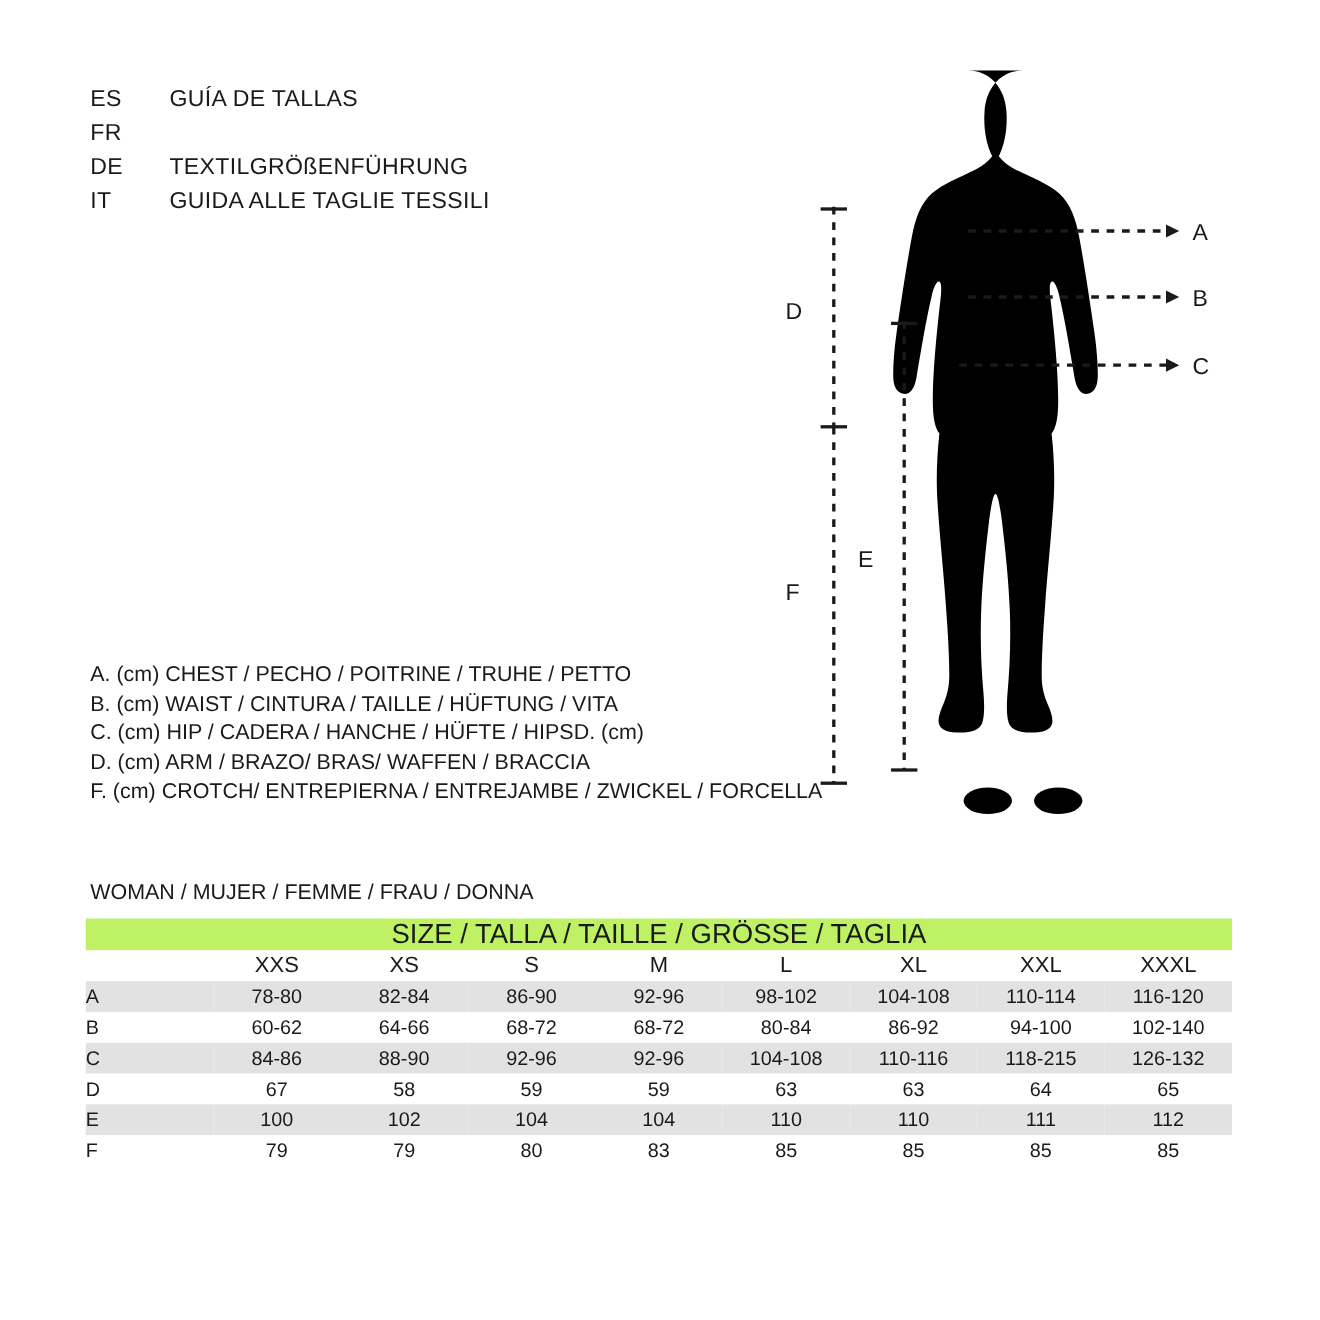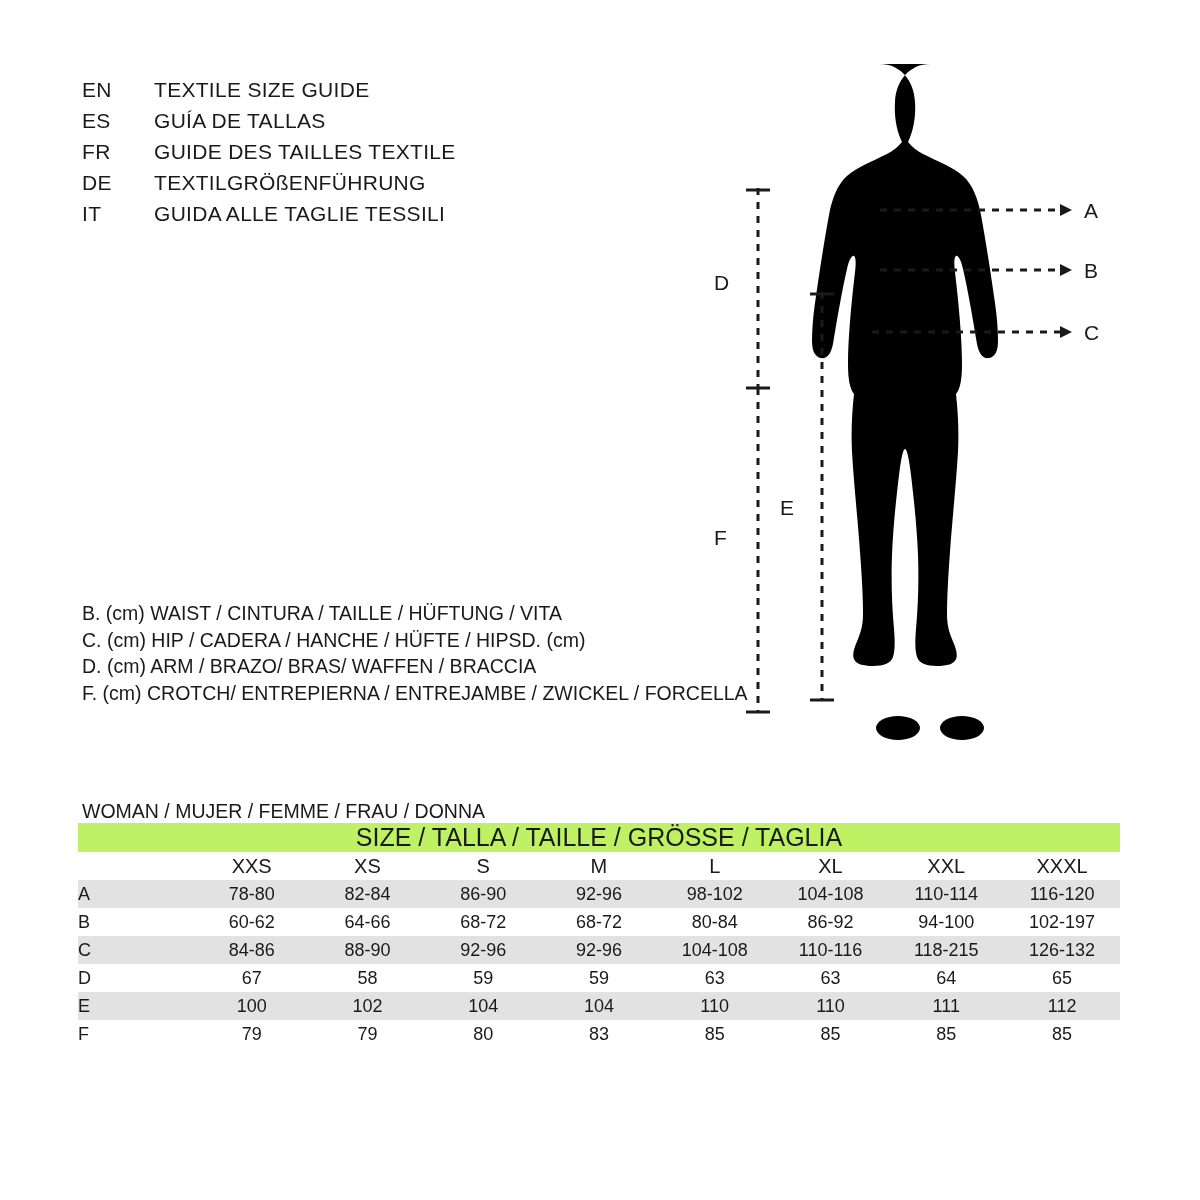--- a/index.html
+++ b/index.html
@@ -59,20 +59,21 @@
   
   .table-wrap {
     position: absolute;
     left: 78px;
     top: 800px;
     width: 1042px;
   }
   .table-caption {
     font-size: 19.5px;
     padding-left: 4px;
+    padding-bottom: 12px;
     color: #1a1a1a;
   }
   table.size-table {
     border-collapse: collapse;
     width: 1042px;
     table-layout: fixed;
     font-size: 18px;
   }
   table.size-table td, table.size-table th {
     padding: 0;
@@ -115,42 +116,38 @@
   }
   .figure svg { display: block; }
 </style>
 </head>
 <body>
 
 <div id="page">
 
   <div class="lang-block">
     <div class="lang-row">
-      <span class="lang-code">EN</span>
-      <span class="lang-text">TEXTILE SIZE GUIDE</span>
-    </div>
-    <div class="lang-row">
       <span class="lang-code">ES</span>
       <span class="lang-text">GUÍA DE TALLAS</span>
     </div>
     <div class="lang-row">
       <span class="lang-code">FR</span>
-      <span class="lang-text">GUIDE DES TAILLES TEXTILE</span>
     </div>
     <div class="lang-row">
       <span class="lang-code">DE</span>
       <span class="lang-text">TEXTILGRÖßENFÜHRUNG</span>
     </div>
     <div class="lang-row">
       <span class="lang-code">IT</span>
       <span class="lang-text">GUIDA ALLE TAGLIE TESSILI</span>
     </div>
   </div>
 
   <div class="legend">
+    <div class="legend-line">A. (cm) CHEST / PECHO / POITRINE / TRUHE / PETTO</div>
     <div class="legend-line">B. (cm) WAIST / CINTURA / TAILLE / HÜFTUNG / VITA</div>
     <div class="legend-line">C. (cm) HIP / CADERA / HANCHE / HÜFTE / HIPSD. (cm)</div>
     <div class="legend-line">D. (cm) ARM / BRAZO/ BRAS/ WAFFEN / BRACCIA</div>
     <div class="legend-line">F. (cm) CROTCH/ ENTREPIERNA / ENTREJAMBE / ZWICKEL / FORCELLA</div>
   </div>
 
   <div class="figure">
     <svg width="520" height="730" viewBox="0 0 520 730" xmlns="http://www.w3.org/2000/svg">
 
       <g fill="#000000">
@@ -283,21 +280,21 @@
 
         <tr class="row-plain">
           <td class="rowlabel">B</td>
           <td>60-62</td>
           <td>64-66</td>
           <td>68-72</td>
           <td>68-72</td>
           <td>80-84</td>
           <td>86-92</td>
           <td>94-100</td>
-          <td>102-197</td>
+          <td>102-140</td>
         </tr>
 
         <tr class="row-shade">
           <td class="rowlabel">C</td>
           <td>84-86</td>
           <td>88-90</td>
           <td>92-96</td>
           <td>92-96</td>
           <td>104-108</td>
           <td>110-116</td>

